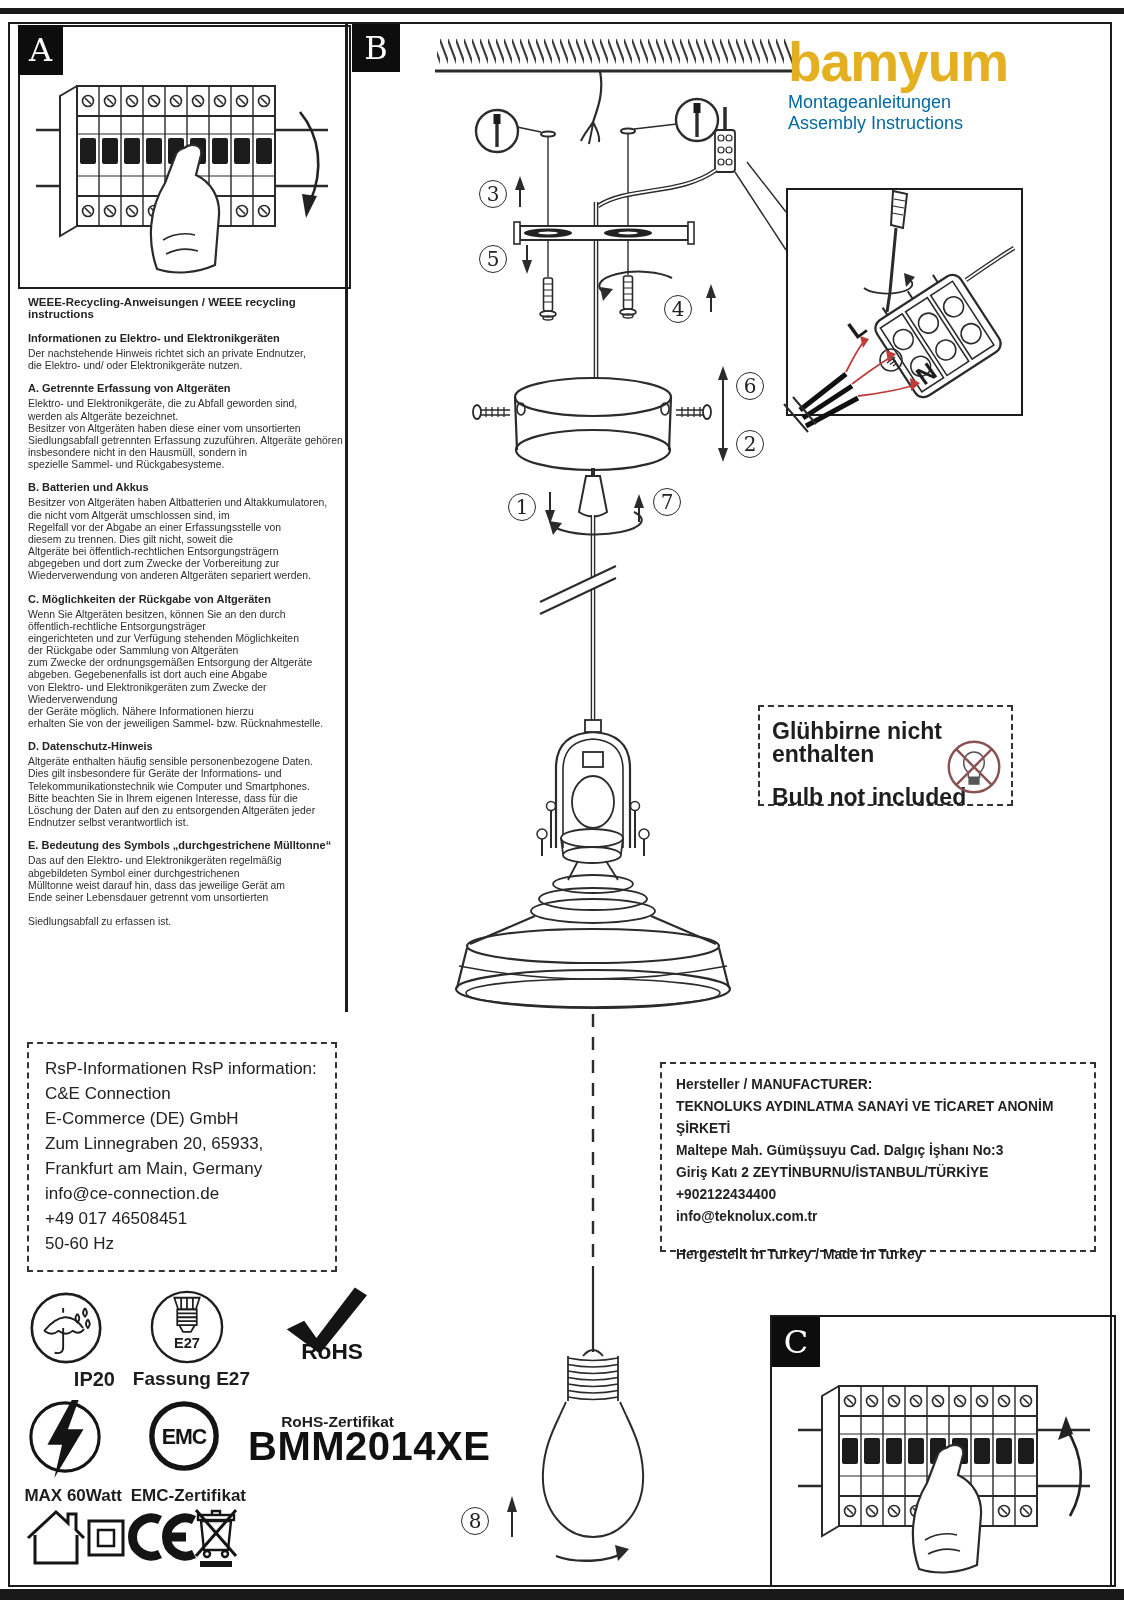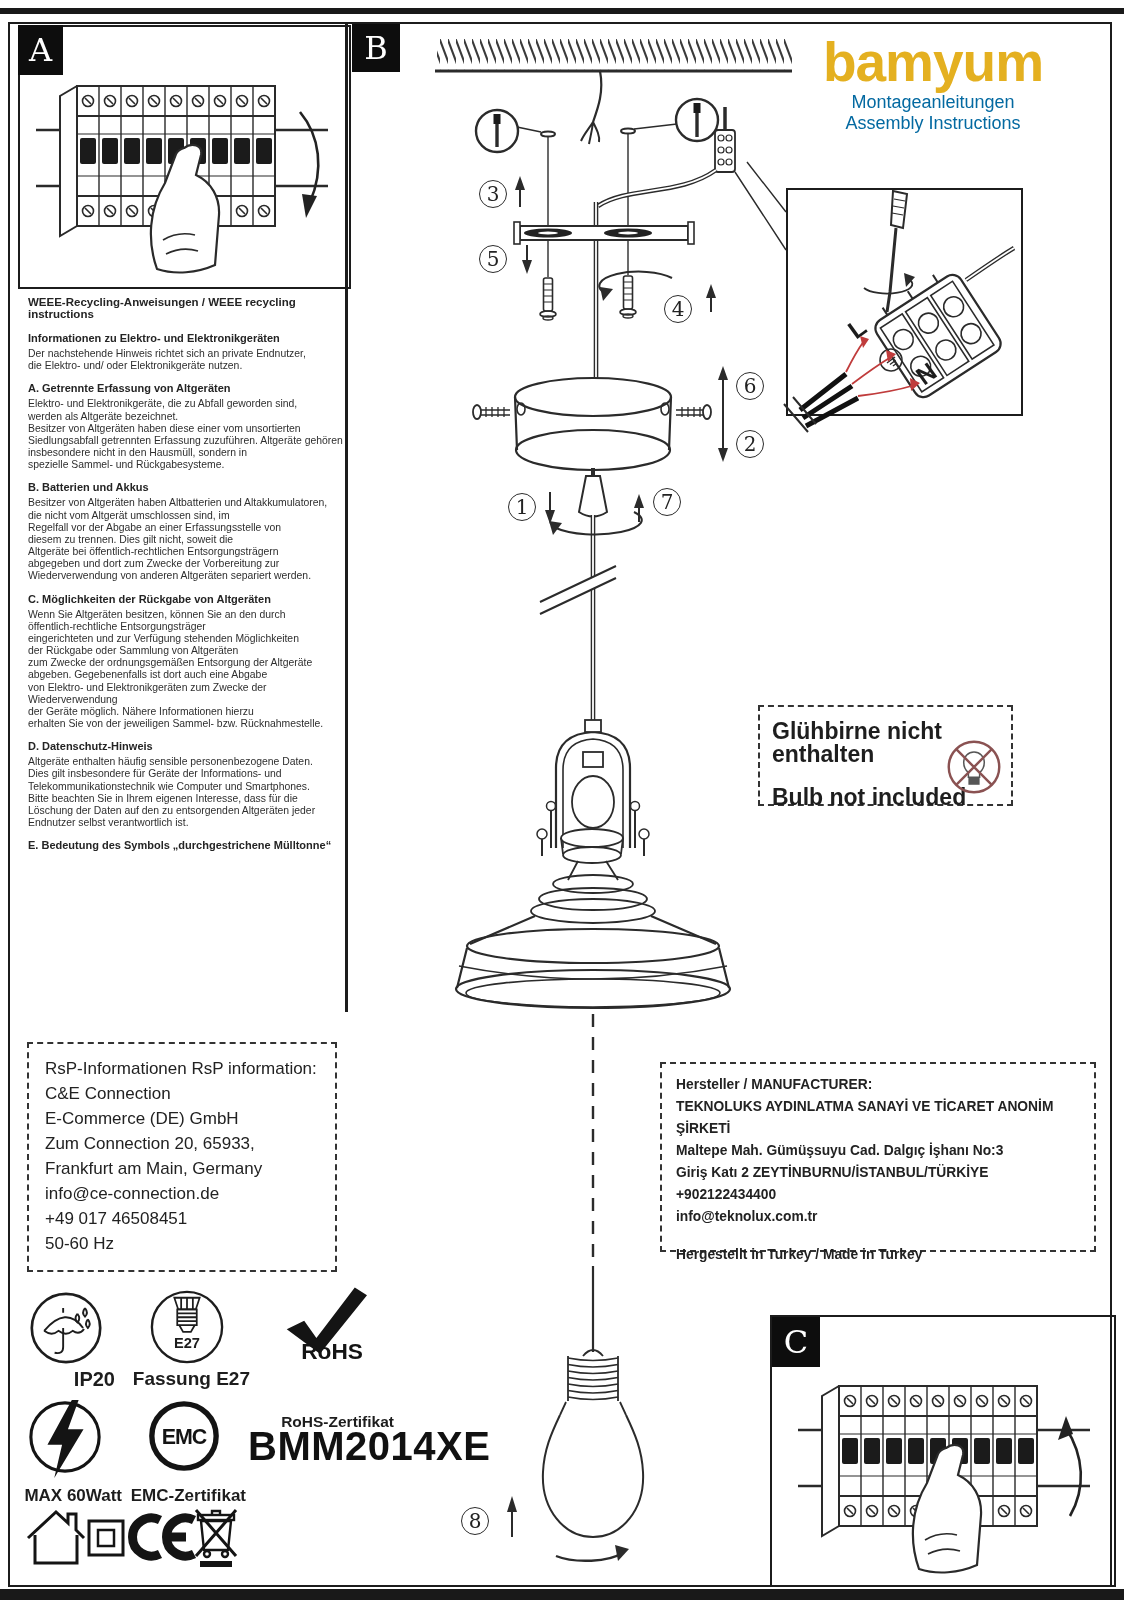--- a/index.html
+++ b/index.html
@@ -5,21 +5,21 @@
   html,body{margin:0;padding:0}
   body{width:1124px;height:1600px;background:#fff;position:relative;overflow:hidden;
        font-family:"Liberation Sans",sans-serif;color:#242424;}
   .abs{position:absolute}
   .bar{position:absolute;background:#191919}
   .frame{position:absolute;border:2.5px solid #1c1c1c;background:transparent}
   .tag{position:absolute;background:#0d0d0d;color:#fff;display:flex;align-items:center;justify-content:center;
        font-family:"DejaVu Serif",serif;font-size:32px;z-index:5}
   .vdiv{position:absolute;background:#1c1c1c}
   
-  .hdr{position:absolute;left:788px;top:34px;width:306px;text-align:center;padding-right:16px;box-sizing:border-box;z-index:4}
+  .hdr{position:absolute;left:788px;top:34px;width:306px;text-align:left;padding-right:16px;box-sizing:border-box;z-index:4}
   .logo{font-size:55px;font-weight:bold;letter-spacing:-1px;line-height:1.05}
   .sub{font-size:18px;font-weight:normal;color:#0369a1;line-height:1.2}
   
   .weee{position:absolute;left:28px;top:296px;width:318px;z-index:4}
   .weee-title{font-size:11.5px;font-weight:bold;margin-bottom:12px}
   .weee-h{font-size:11px;font-weight:bold;margin-top:10px}
   .weee-b{font-size:10.4px;line-height:1.17;margin-top:4px;white-space:pre-line;color:#2e2e2e}
   
   .dashed{position:absolute;border:2px dashed #333;box-sizing:border-box;z-index:4;background:transparent}
   .rsp-line{font-size:17px;font-weight:normal;line-height:25px;color:#222}
@@ -141,40 +141,46 @@
 der Geräte möglich. Nähere Informationen hierzu
 erhalten Sie von der jeweiligen Sammel- bzw. Rücknahmestelle.</div>
   <div class="weee-h">D. Datenschutz-Hinweis</div>
   <div class="weee-b">Altgeräte enthalten häufig sensible personenbezogene Daten.
 Dies gilt insbesondere für Geräte der Informations- und
 Telekommunikationstechnik wie Computer und Smartphones.
  Bitte beachten Sie in Ihrem eigenen Interesse, dass für die
 Löschung der Daten auf den zu entsorgenden Altgeräten jeder
 Endnutzer selbst verantwortlich ist.</div>
   <div class="weee-h">E. Bedeutung des Symbols „durchgestrichene Mülltonne“</div>
+  <div class="weee-b">Das auf den Elektro- und Elektronikgeräten regelmäßig
+ abgebildeten Symbol einer durchgestrichenen
+Mülltonne weist darauf hin, dass das jeweilige Gerät am
+Ende seiner Lebensdauer getrennt vom unsortierten
+
+Siedlungsabfall zu erfassen ist.</div>
 </div>
 
 <div class="frame" style="left:786px;top:188px;width:233px;height:224px;border-width:2.2px;z-index:2"></div>
 
 <div class="dashed" style="left:758px;top:705px;width:255px;height:101px;padding:13px 12px">
   <div class="notice-line" style="margin-bottom:20px">Glühbirne nicht enthalten</div>
   <div class="notice-line">Bulb not included</div>
   <svg class="abs" style="right:8px;bottom:8px" width="58" height="58" viewBox="0 0 62 62">
     <circle cx="31" cy="31" r="27" fill="none" stroke="#8a5252" stroke-width="2.6"></circle>
     <path d="M31 15 a11 11 0 0 1 11 11 q0 7 -5 11 v5 h-12 v-5 q-5 -4 -5 -11 a11 11 0 0 1 11 -11 z" fill="none" stroke="#555" stroke-width="1.6"></path>
     <rect x="25" y="42" width="12" height="8" fill="#565656"></rect>
     <path d="M12 12 L50 50 M50 12 L12 50" stroke="#8a5252" stroke-width="2.6"></path>
   </svg>
 </div>
 
 <div class="dashed" style="left:27px;top:1042px;width:310px;height:230px;padding:12px 16px">
   <div class="rsp-line">RsP-Informationen RsP information:</div>
   <div class="rsp-line">C&amp;E Connection</div>
   <div class="rsp-line">E-Commerce (DE) GmbH</div>
-  <div class="rsp-line">Zum Connection 20, 65933,</div>
+  <div class="rsp-line">Zum Linnegraben 20, 65933,</div>
   <div class="rsp-line">Frankfurt am Main, Germany</div>
   <div class="rsp-line">info@ce-connection.de</div>
   <div class="rsp-line">+49 017 46508451</div>
   <div class="rsp-line" style="">50-60 Hz</div>
 </div>
 
 <div class="dashed" style="left:660px;top:1062px;width:436px;height:190px;padding:10px 14px">
   <div class="man-line">Hersteller / MANUFACTURER:</div>
   <div class="man-line">TEKNOLUKS AYDINLATMA SANAYİ VE TİCARET ANONİM ŞİRKETİ</div>
   <div class="man-line">Maltepe Mah. Gümüşsuyu Cad. Dalgıç İşhanı No:3</div>

